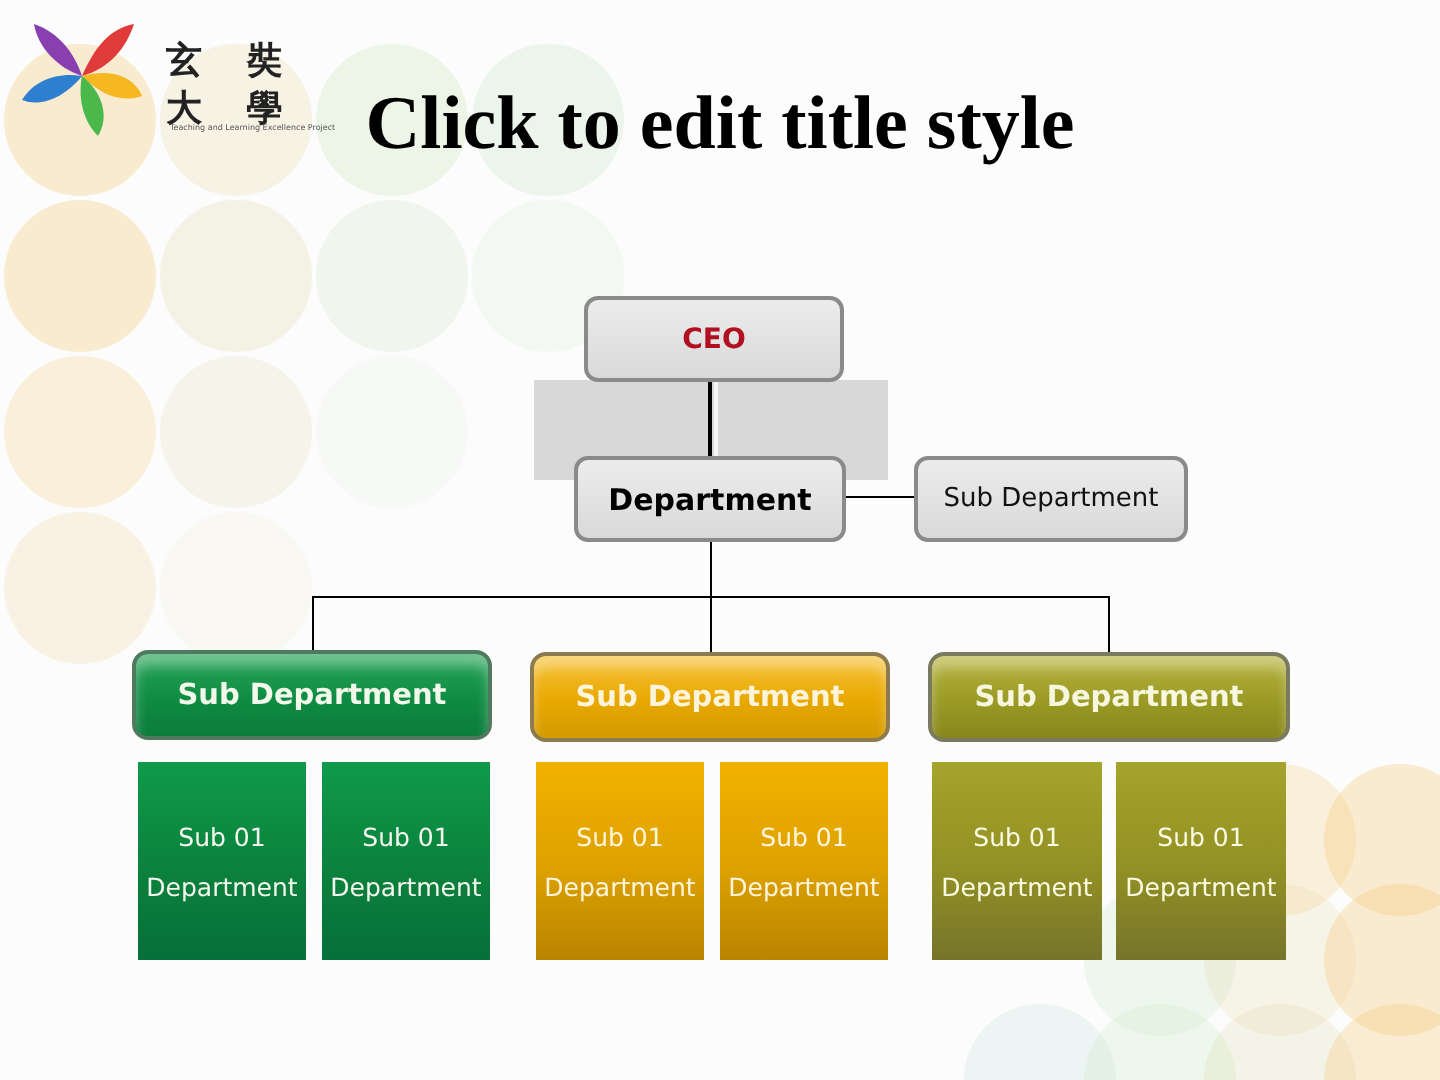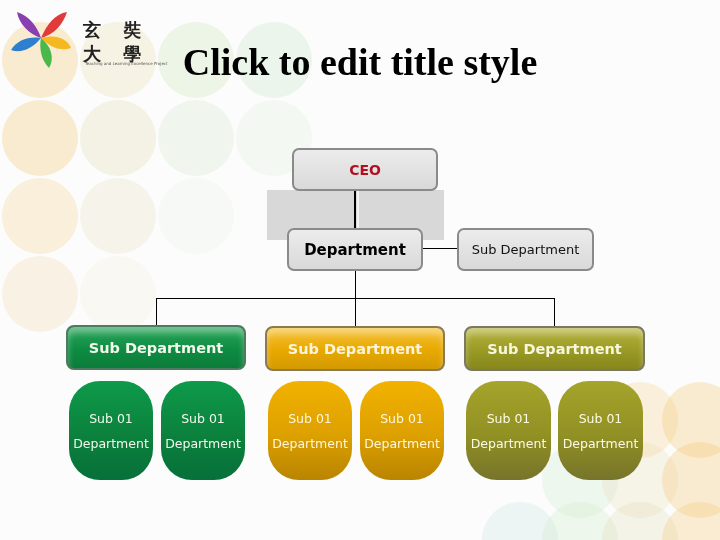--- a/index.html
+++ b/index.html
@@ -54,21 +54,21 @@
       color: #f2f8ea; font-size: 14.5px; font-weight: bold;
       box-shadow: inset 0 6px 6px rgba(255,255,255,0.35);
     }
     .head-green { background: linear-gradient(#2aa55a, #0f8c43 55%, #0b7c3a); border-color: #4f7a60; }
     .head-amber { background: linear-gradient(#f6c23a, #e8a800 55%, #d39a00); border-color: #8c7a50; color: #fdf4dc; }
     .head-olive { background: linear-gradient(#b6b440, #9a9a25 55%, #86861c); border-color: #7a7a60; color: #f7f7e0; }
 
     .unit-box {
       position: absolute; width: 84px; height: 99px;
       display: flex; flex-direction: column; align-items: center; justify-content: center;
-      color: #f4f8ee; font-size: 12.5px; line-height: 25px; border-radius: 31px;
+      color: #f4f8ee; font-size: 12.5px; line-height: 25px;
     }
     .unit-green { background: linear-gradient(#0e9a4a, #0b7f3c 60%, #06703a); }
     .unit-amber { background: linear-gradient(#f3b200, #dca000 55%, #b98400); color: #fff6dc; }
     .unit-olive { background: linear-gradient(#a5a42b, #919024 55%, #76742a); color: #fbfbe5; }
   </style>
 </head>
 <body>
 
 <div class="bg-layer" id="bg">
     <div class="bg-circle" style="left: 2px; top: 22px; width: 76px; height: 76px; background: rgba(246, 196, 110, 0.3);"></div>
@@ -116,21 +116,21 @@
 <div class="shade-rect" style="left:267px; top:190px; width:177px; height:50px;"></div>
 <div class="connector" style="left:357px; top:190px; width:2px; height:50px; background:#f4f4f4;"></div>
 
 <div class="connector" style="left:354px; top:190px; width:2px; height:38px;"></div>
 <div class="connector" style="left:423px; top:248px; width:35px; height:1px;"></div>
 <div class="connector" style="left:355px; top:270px; width:1px; height:56px;"></div>
 <div class="connector" style="left:156px; top:298px; width:399px; height:1px;"></div>
 <div class="connector" style="left:156px; top:298px; width:1px; height:28px;"></div>
 <div class="connector" style="left:554px; top:298px; width:1px; height:28px;"></div>
 
-<div class="gray-box" style="left:292px; top:148px; width:146px; height:43px;">
+<div class="gray-box" style="left:292px; top:148px; width:130px; height:43px;">
   <span class="ceo-label">CEO</span>
 </div>
 
 <div class="gray-box" style="left:287px; top:228px; width:136px; height:43px;">
   <span class="dept-label">Department</span>
 </div>
 
 <div class="gray-box" style="left:457px; top:228px; width:137px; height:43px;">
   <span class="subdept-gray-label">Sub Department</span>
 </div>

